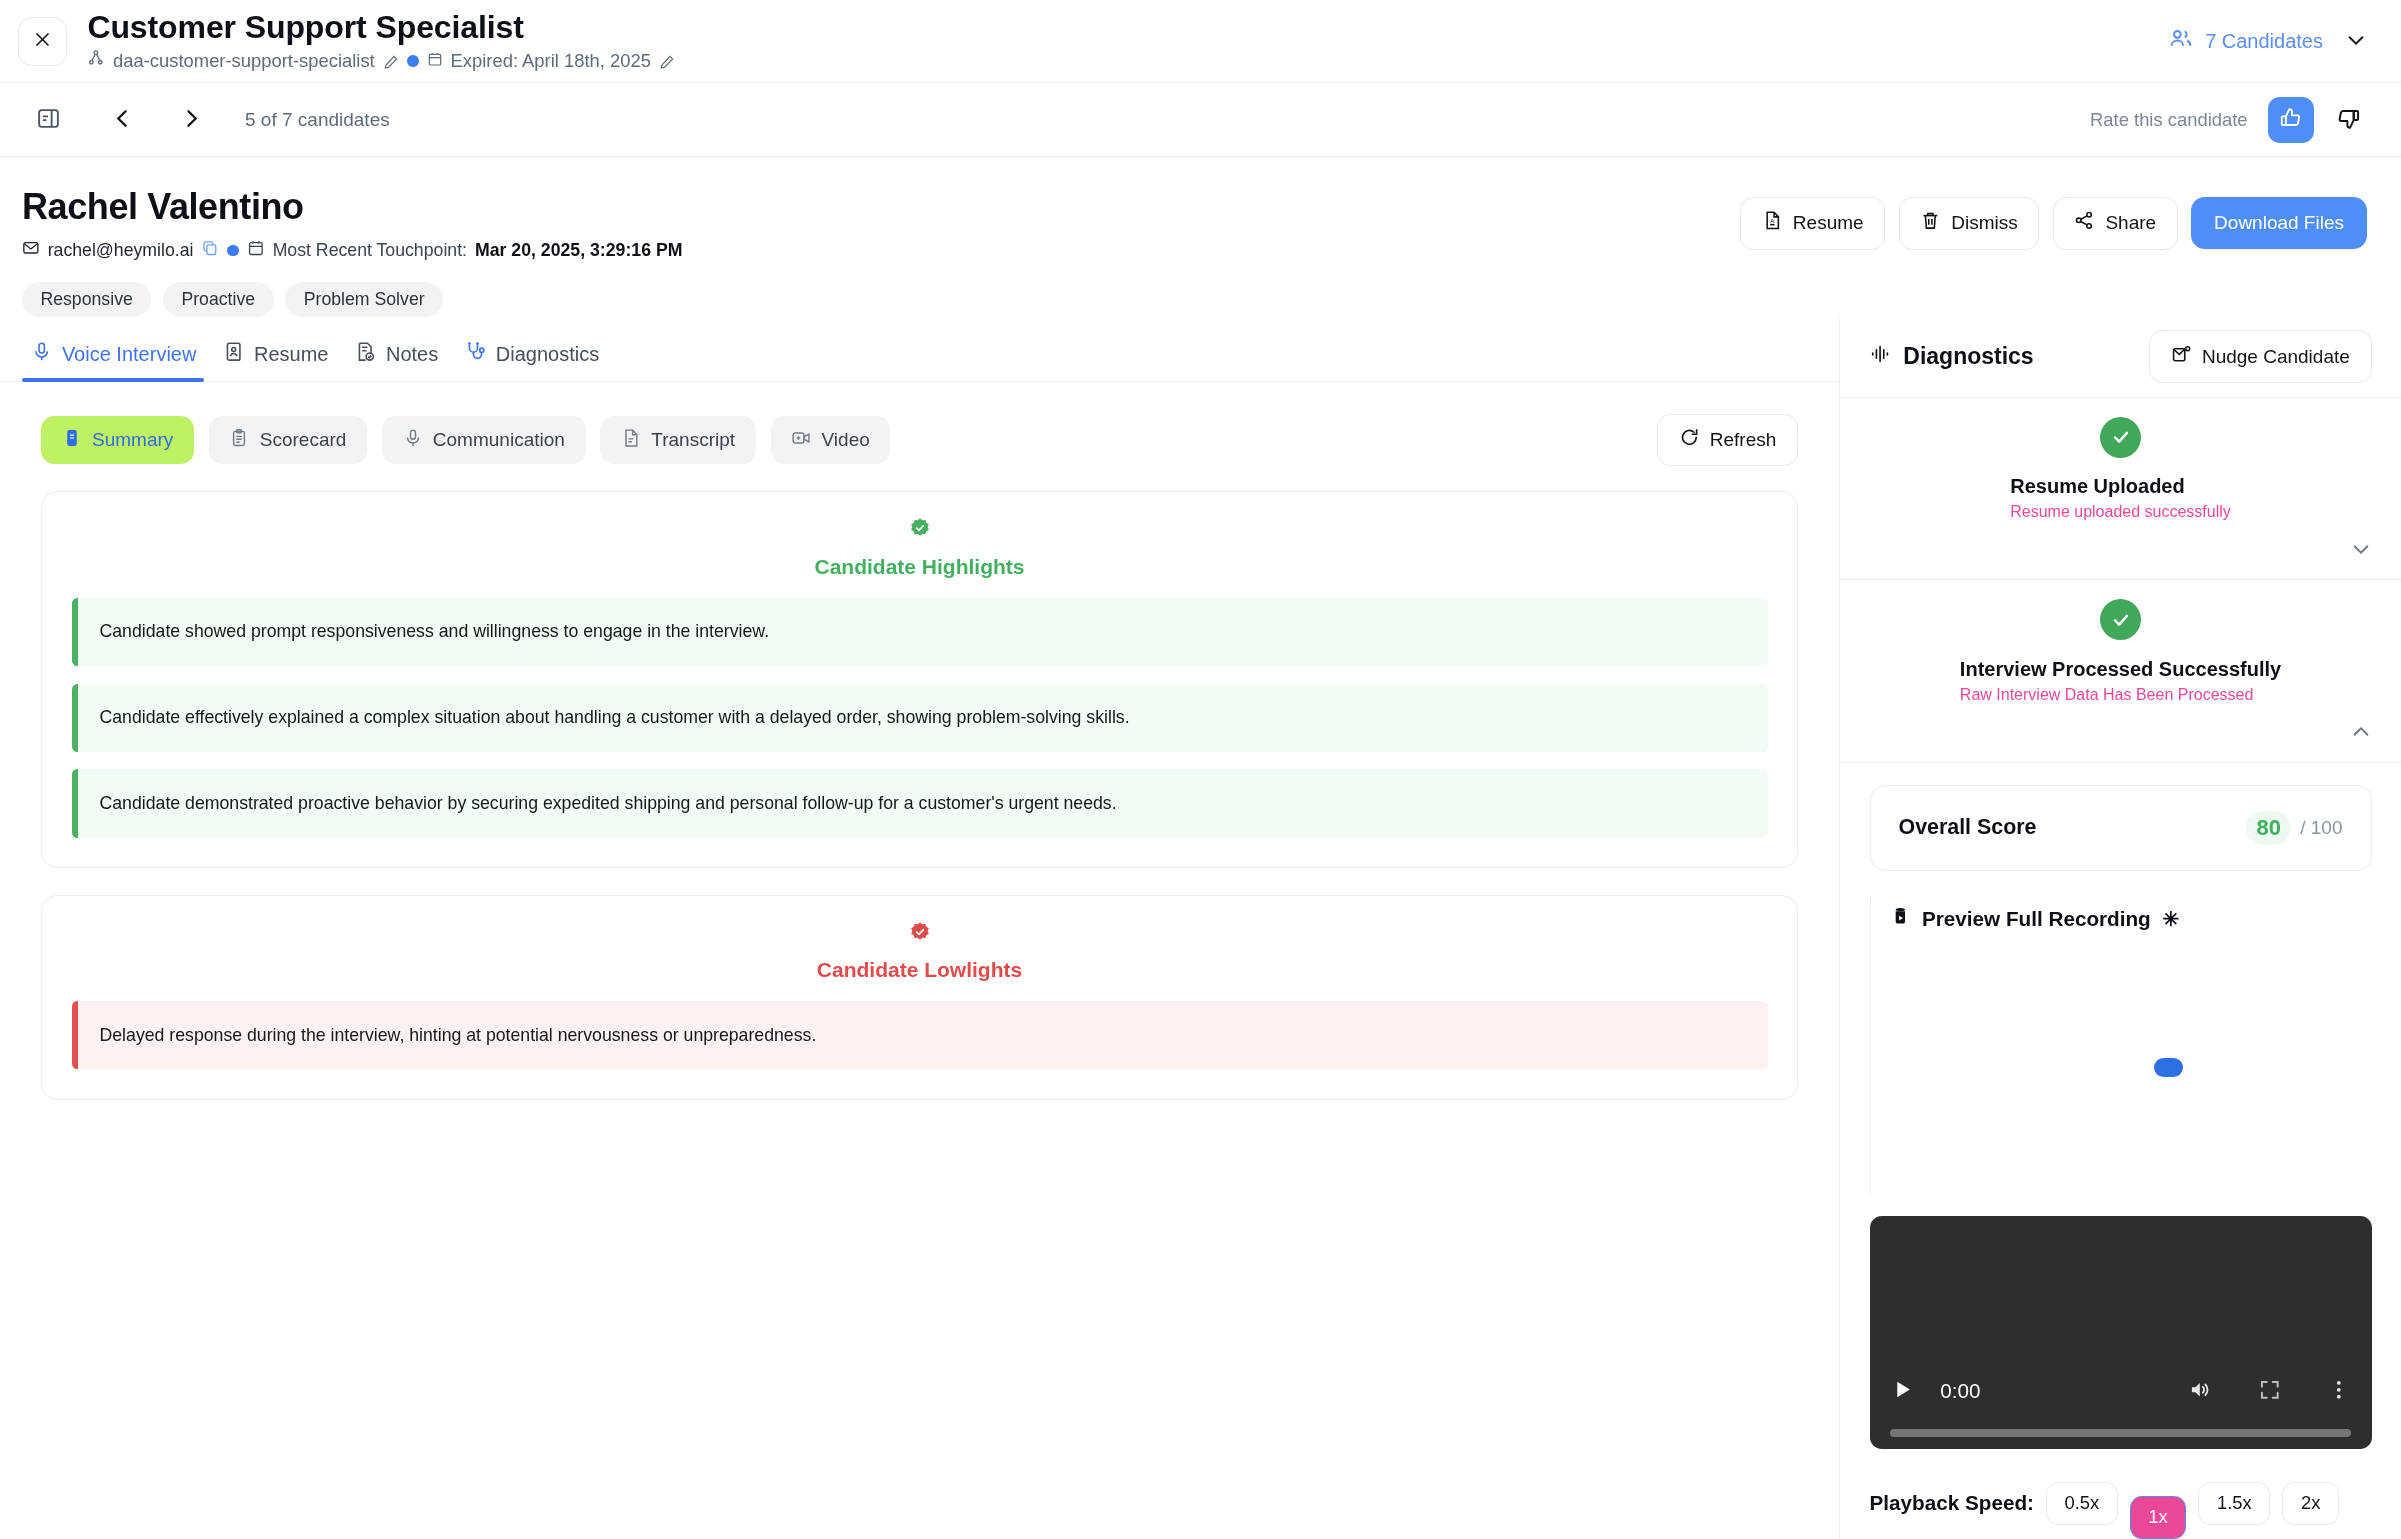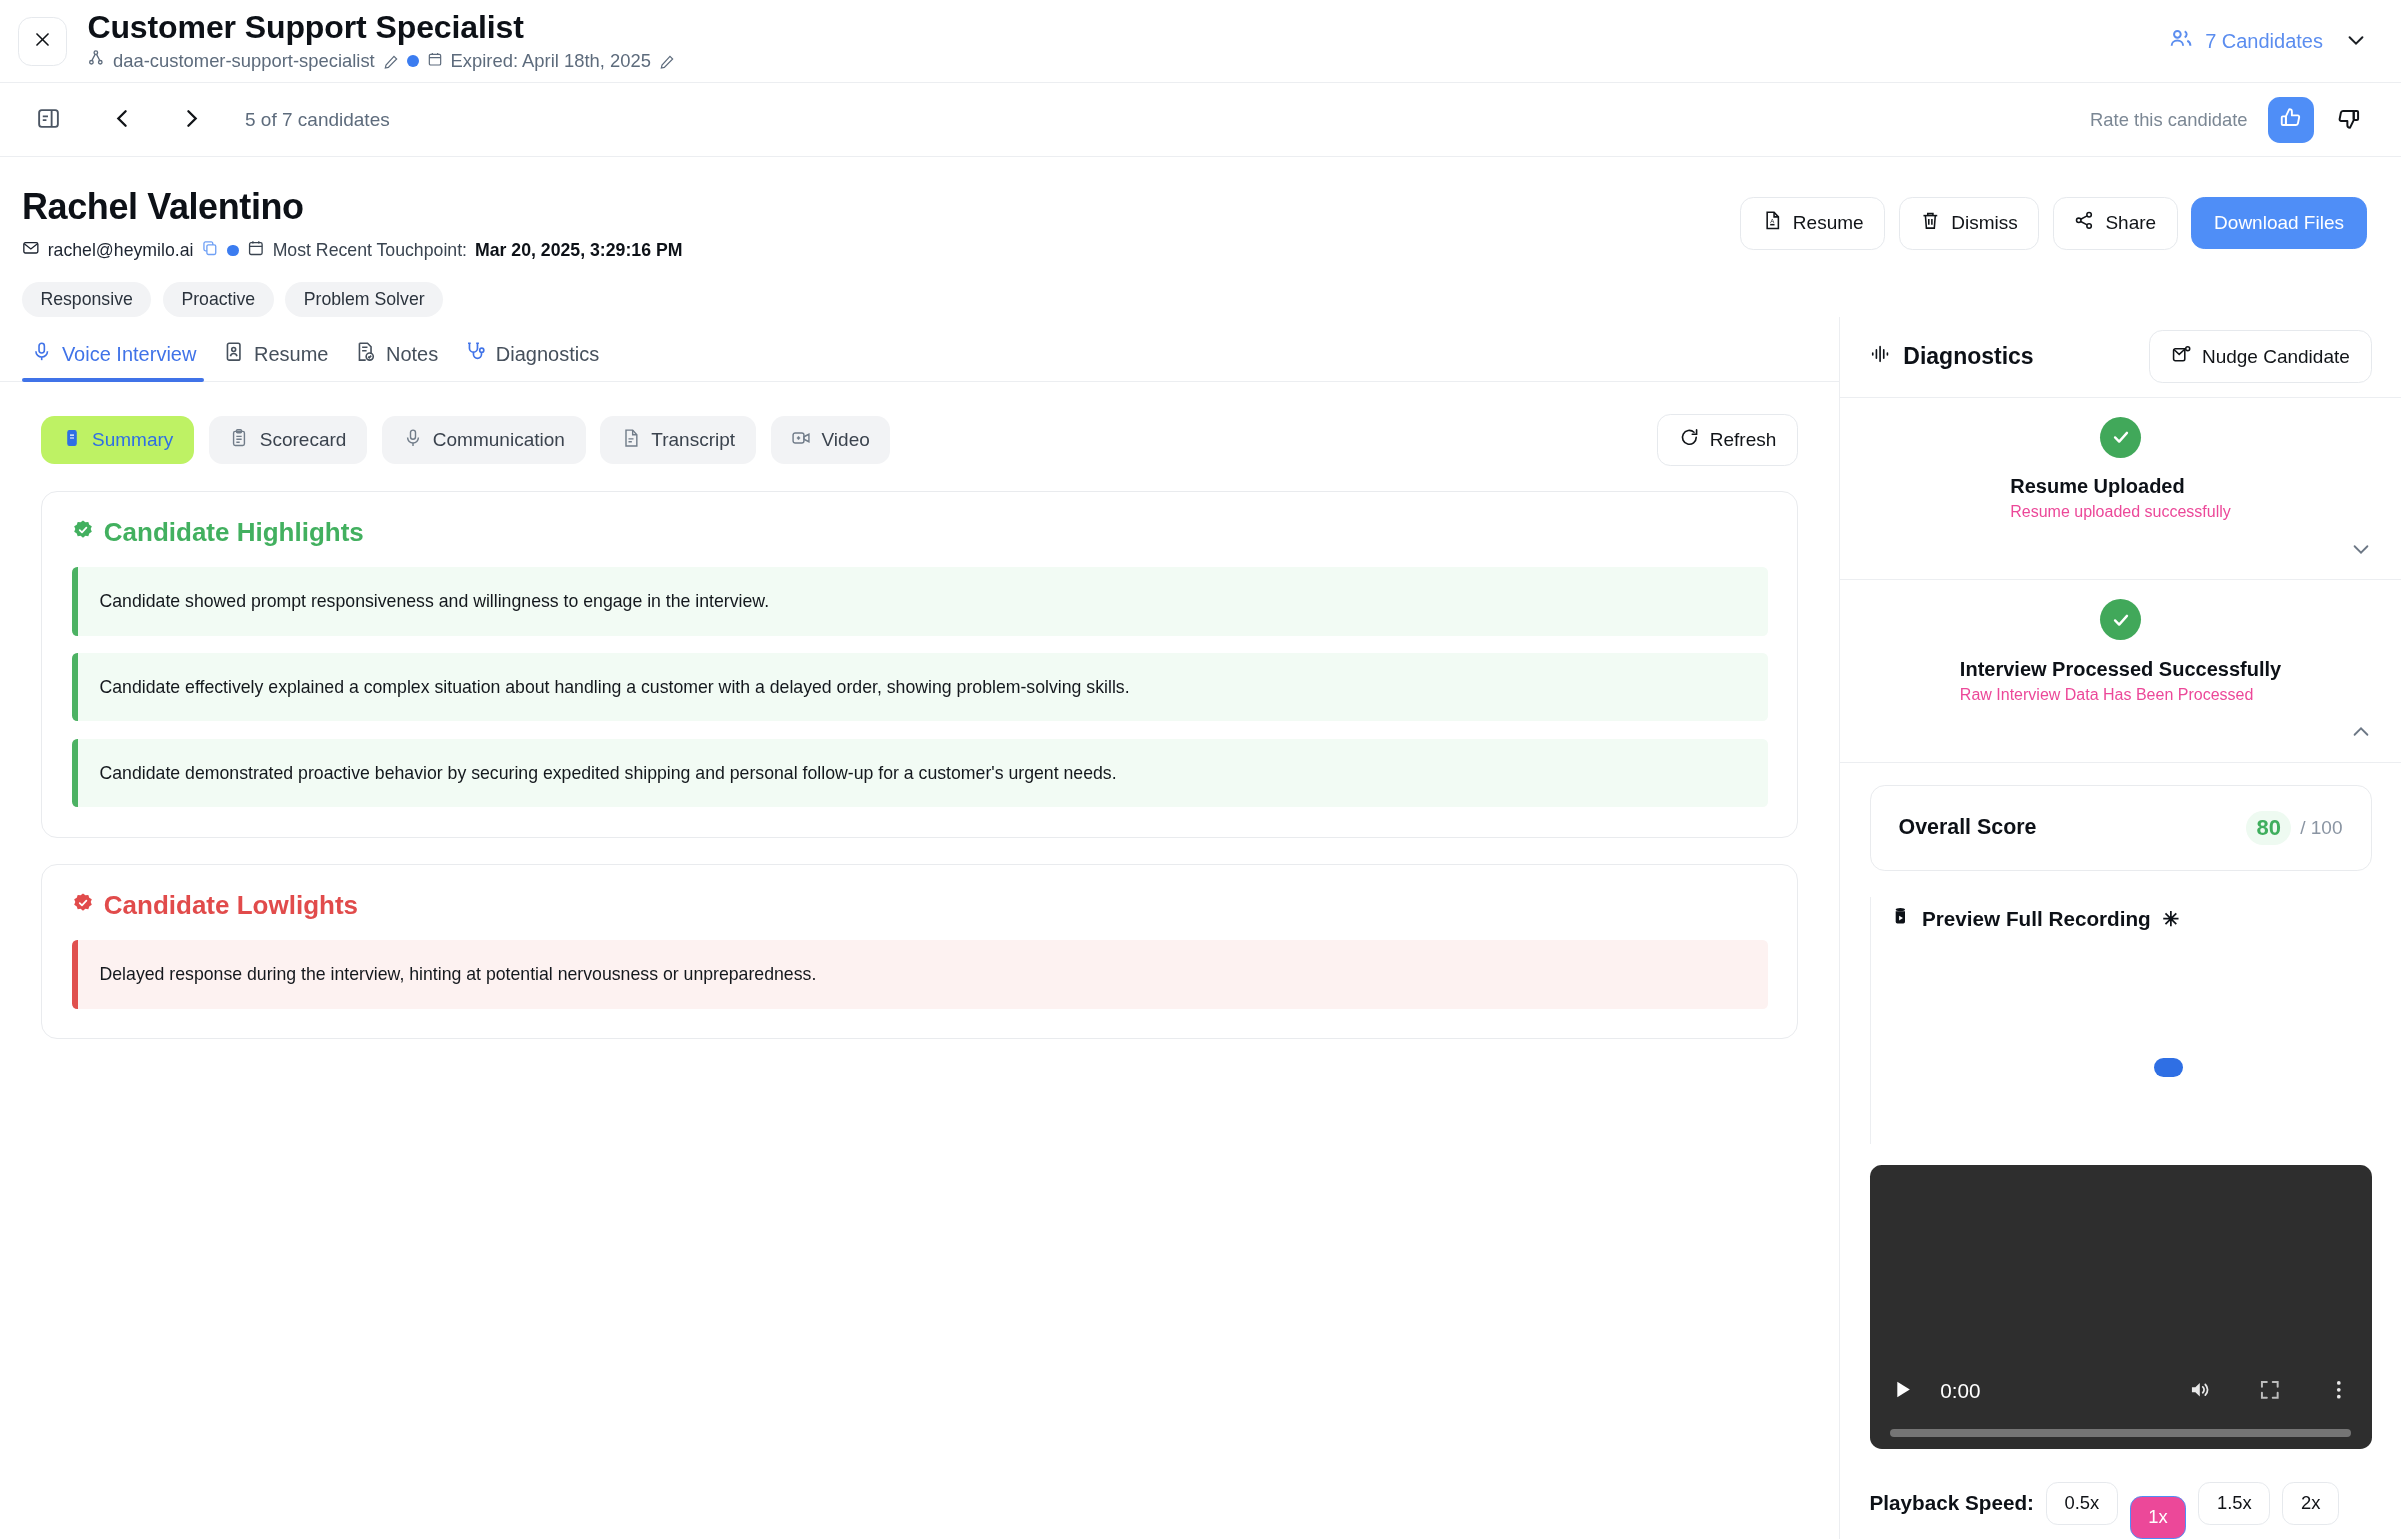--- a/index.html
+++ b/index.html
@@ -113,21 +113,21 @@
     background: #f2f3f5; border-radius: 13.3px; padding: 11.8px 20.7px;
     font-size: 19px; color: #3b434e; cursor: pointer; border: none; font-family: inherit;
   }
   .subtab svg { width: 20px; height: 20px; }
   .subtab.active { background: #bef264; color: #2f6fe4; }
   .refresh-btn { margin-left: auto; }
 
   
   .content { padding: 25px 41px 0 41px; display: flex; flex-direction: column; gap: 26.6px; }
   .card { border: 1.5px solid #e9ebee; border-radius: 16px; padding: 25px 29.5px 29.5px 29.5px; }
-  .card-title { display: flex; align-items: center; gap: 10.3px; font-size: 26px; font-weight: 700; margin-bottom: 19px; }
+  .card-title { display: flex; align-items: center; gap: 10.3px; font-size: 21px; font-weight: 700; margin-bottom: 19px; flex-direction: column; }
   .card-title.green { color: #42b05f; }
   .card-title.red { color: #e14b4b; }
   .card-title svg { width: 22px; height: 22px; }
   .hl-item {
     border-left: 6.6px solid #4cb263; background: #f2fbf4;
     border-radius: 5.2px; padding: 23.6px 22px; font-size: 17.7px; color: #14181d;
     margin-bottom: 17.7px;
   }
   .hl-item:last-child { margin-bottom: 0; }
   .ll-item {
@@ -179,21 +179,21 @@
   .preview-head { display: flex; align-items: center; gap: 11.8px; font-size: 20.7px; font-weight: 700; color: #0d1117; }
   .preview-head svg { width: 20.7px; height: 20.7px; }
   .spinner-glyph { font-size: 20px; color: #0d1117; }
   .loading-pill {
     position: absolute; left: 283px; top: 161px;
     width: 29.5px; height: 19px; border-radius: 9.6px; background: #2f6fe4;
   }
 
   .video-wrap { margin: 20.7px 29.5px 0 29.5px; }
   .video {
-    background: #2e2e2e; border-radius: 11.8px; height: 284px;
+    background: #2e2e2e; border-radius: 11.8px; height: 233px;
     display: flex; flex-direction: column; justify-content: flex-end;
     padding: 0 0 11.8px 0; position: relative; overflow: hidden;
   }
   .v-controls { display: flex; align-items: center; padding: 0 20.7px; height: 55px; gap: 0; }
   .v-play svg { width: 25px; height: 25px; }
   .v-time { color: #fff; font-size: 20.7px; margin-left: 25px; }
   .v-right { margin-left: auto; display: flex; align-items: center; gap: 46px; }
   .v-right svg { width: 23.6px; height: 23.6px; }
   .v-scrub { margin: 10.3px 20.7px 0 20.7px; height: 8px; border-radius: 4.4px; background: #757575; }
 

